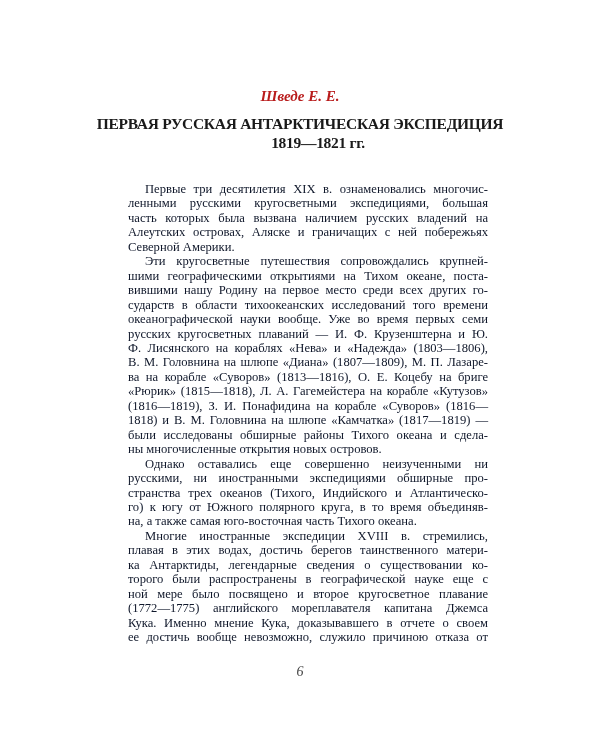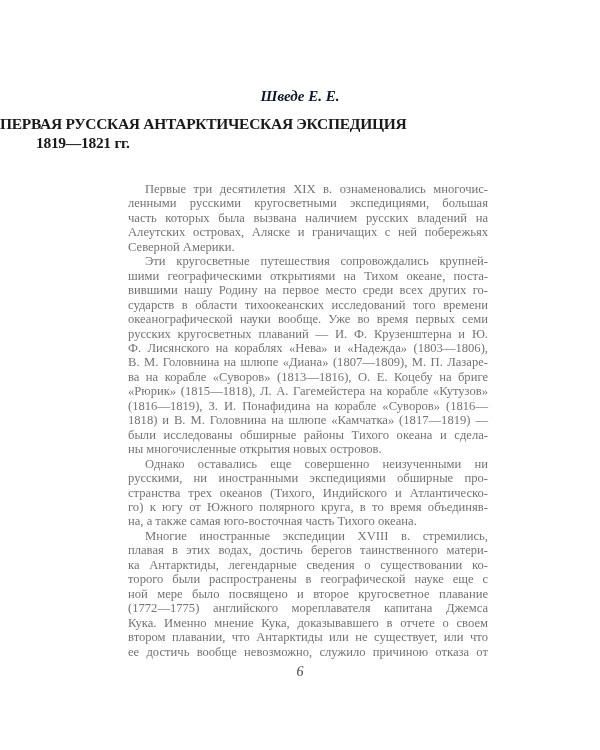--- a/index.html
+++ b/index.html
@@ -5,31 +5,31 @@
   html, body { margin: 0; padding: 0; }
   body {
     width: 600px; height: 750px; background: #ffffff;
     position: relative; overflow: hidden;
     font-family: "Liberation Serif", "DejaVu Serif", serif;
     color: #2a2a2a;
   }
   .page { position: absolute; left: 0; top: 0; width: 600px; height: 750px; }
   .author {
     position: absolute; top: 88px; left: 0; width: 600px; text-align: center;
-    font-style: italic; font-weight: bold; font-size: 15px; color: #0f172a;
+    font-style: italic; font-weight: bold; font-size: 15px; color: #b91c1c;
   }
   .title {
-    position: absolute; top: 114px; left: 0; width: 600px; text-align: left;
+    position: absolute; top: 114px; left: 0; width: 600px; text-align: center;
     font-size: 15.5px; line-height: 19px; color: #1a1a1a; letter-spacing: -0.3px;
   }
   .title .t2 { font-weight: bold; padding-left: 36px; }
   .title .t1 { font-weight: bold; }
   .body-text {
     position: absolute; top: 182px; left: 128px; width: 360px;
-    font-size: 12.6px; line-height: 14.45px; color: #737373;
+    font-size: 12.6px; line-height: 14.45px; color: #0f172a;
   }
   .line { display: block; text-align: justify; text-align-last: justify; white-space: nowrap; }
   .line.last { text-align-last: left; }
   .line.indent { padding-left: 17px; }
   .page-number {
     position: absolute; top: 664px; left: 0; width: 600px; text-align: center;
     font-style: italic; font-size: 14px; color: #444;
   }
 </style>
 </head>
@@ -74,19 +74,18 @@
       <span class="line last">на, а также самая юго-восточная часть Тихого океана.</span>
     </div>
     <div class="para">
       <span class="line indent">Многие иностранные экспедиции XVIII в. стремились,</span>
       <span class="line">плавая в этих водах, достичь берегов таинственного матери-</span>
       <span class="line">ка Антарктиды, легендарные сведения о существовании ко-</span>
       <span class="line">торого были распространены в географической науке еще с</span>
       <span class="line">ной мере было посвящено и второе кругосветное плавание</span>
       <span class="line">(1772—1775) английского мореплавателя капитана Джемса</span>
       <span class="line">Кука. Именно мнение Кука, доказывавшего в отчете о своем</span>
-      <span class="line">втором плавании, что Антарктиды или не существует, или что</span>
       <span class="line">ее достичь вообще невозможно, служило причиною отказа от</span>
     </div>
   </div>
 
   <div class="page-number">6</div>
 </div>
 
 </body></html>

